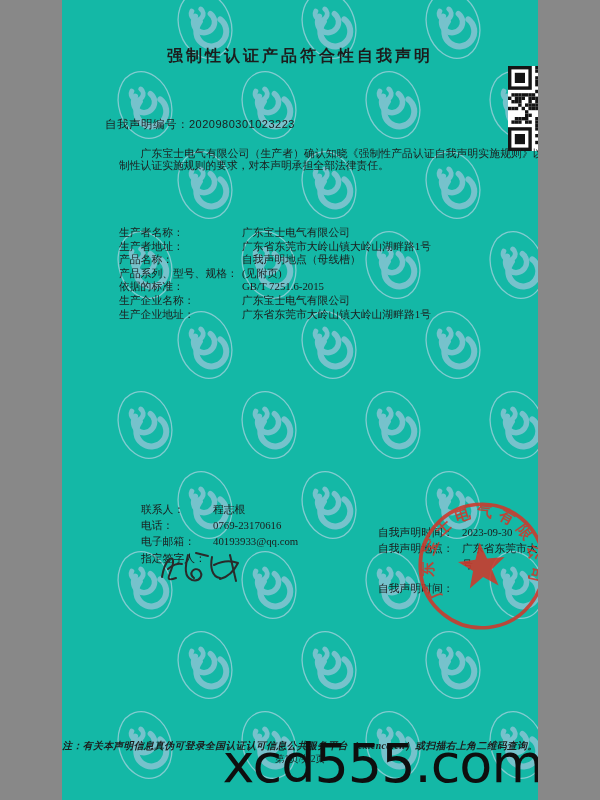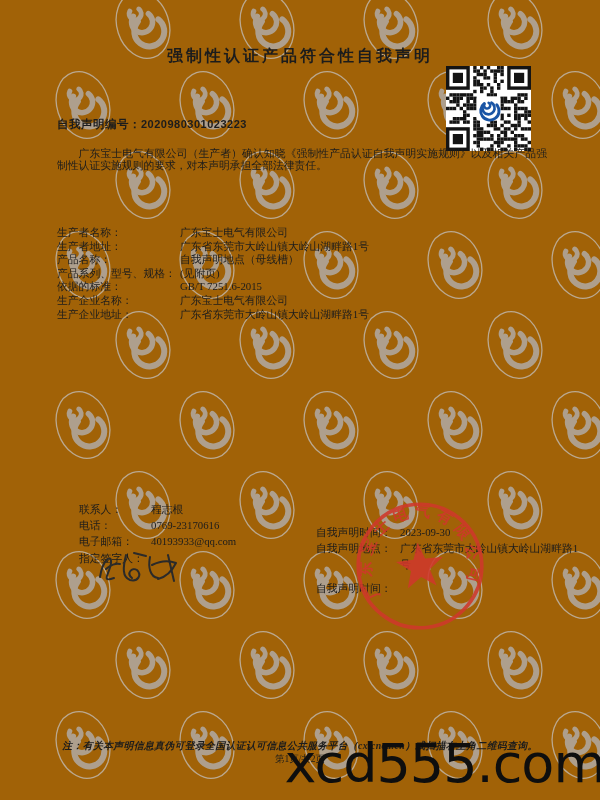--- a/index.html
+++ b/index.html
@@ -1,27 +1,27 @@
 <!DOCTYPE html>
 <html><head>
 <meta charset="utf-8">
 <style>
   html,body{margin:0;padding:0;background:#888;}
   .page{
-    width:600px;height:800px;position:relative;margin:0 auto;
-    background:#a16207;overflow:hidden;
+    width:476px;height:800px;position:relative;margin:0 auto;
+    background:#14b8a6;overflow:hidden;
     font-family:"Liberation Serif","DejaVu Serif",serif;color:#1c1c1c;
   }
   .wm-layer{position:absolute;left:0;top:0;opacity:.6;pointer-events:none;}
   .doc-title{
     position:absolute;left:0;right:0;top:46px;margin:0;text-align:center;
     font-size:16px;font-weight:bold;letter-spacing:3px;
   }
   .qr{position:absolute;left:446px;top:66px;width:85px;height:85px;}
-  .decl-line{position:absolute;left:57px;top:117px;font-size:11.5px;font-weight:bold;letter-spacing:.5px;}
+  .decl-line{position:absolute;left:43px;top:117px;font-size:11.5px;font-weight:normal;letter-spacing:.5px;}
   .decl-line .num{font-family:"Liberation Sans","DejaVu Sans",sans-serif;font-size:11px;}
   .paras{position:absolute;left:57px;top:147px;width:490px;font-size:10.8px;line-height:12px;text-align:justify;}
   .paras p{margin:0;text-indent:2em;}
   .fields{position:absolute;left:57px;top:226px;width:500px;font-size:10.8px;line-height:13.6px;}
   .frow{display:flex;}
   .flabel{width:123px;flex:none;}
   .fvalue{flex:1;}
   .contact{font-size:10.8px;line-height:16.2px;position:absolute;}
   .contact .crow{display:flex;padding-left:22px;}
   .contact-left{left:57px;top:501px;width:230px;}

